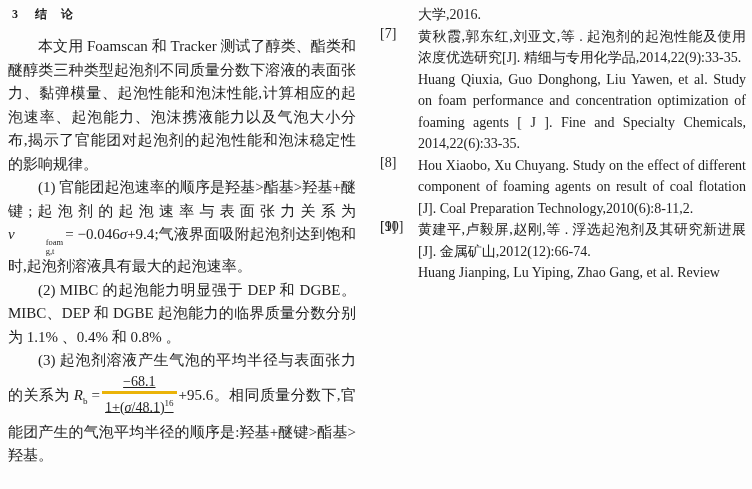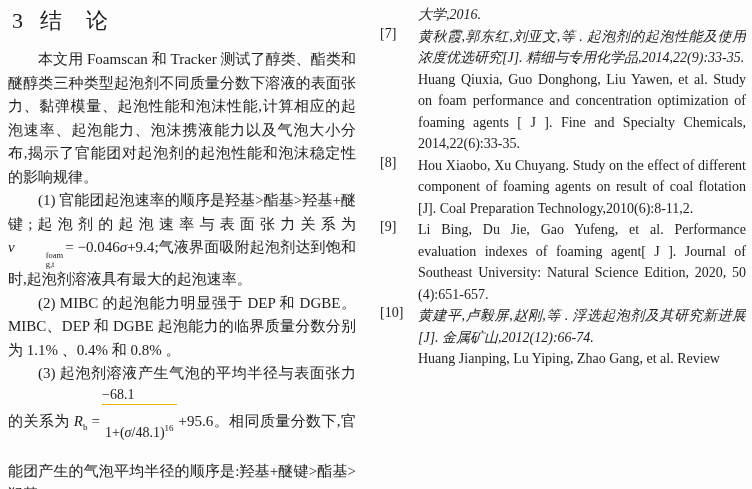--- a/index.html
+++ b/index.html
@@ -8,43 +8,43 @@
     background:#fdfdfd;
     color:#1e1e1e;
     font-family:"Liberation Serif","DejaVu Serif",serif;
   }
   .page { display:flex; width:752px; height:489px; padding:4px 6px 0 8px; }
   .col { overflow:hidden; }
   .col-left  { width:366px; padding-right:18px; }
   .col-right { width:372px; padding-left:2px; }
 
   
-  .heading { font-size:22px; font-weight:normal; margin:2px 0 12px 4px; letter-spacing:1px; }
+  .heading { font-size:12px; font-weight:bold; margin:2px 0 12px 4px; letter-spacing:1px; }
   .heading .h-num { margin-right:16px; }
   .para {
     font-size:15px; line-height:23.5px; text-align:justify; text-indent:2em;
   }
   .formula { white-space:nowrap; }
   .var { font-style:italic; }
   .supsub {
     display:inline-flex; flex-direction:column; align-items:flex-start;
     vertical-align:-6px; font-size:8.5px; line-height:8.5px; margin:0 2px 0 1px;
   }
   .frac {
-    display:inline-block; vertical-align:middle; text-align:left;
-    font-size:14px; line-height:1.3; margin:0 2px; text-indent:0;
+    display:inline-block; vertical-align:middle; text-align:center;
+    font-size:14px; line-height:1.3; margin:0 2px; text-indent:0;text-decoration:underline;
   }
   .frac .num { display:block; }
-  .frac .den { display:block; border-top:1px solid #eab308; padding:18px 3px; }
+  .frac .den { display:block; border-top:3px solid #eab308; padding:4px 3px; }
   .frac sup, .formula sub { font-size:9px; }
 
   
   .ref { position:relative; padding-left:42px; }
   .ref-label { position:absolute; left:4px; top:0; font-size:14px; }
-  .ref-zh { font-size:14px;  line-height:21.5px; text-align:justify;font-style:italic; }
+  .ref-zh { font-size:14px;  line-height:21.5px; text-align:justify; }
   .ref-en { font-size:14px;  line-height:21.5px; text-align:justify; }
 </style>
 </head>
 <body>
 
 <div class="page">
 
   <div class="col col-left">
     <h2 class="heading">
       <span class="h-num">3</span><span class="h-title">结　论</span>
@@ -74,21 +74,20 @@
       <div class="ref-en">Huang Qiuxia, Guo Donghong, Liu Yawen, et al. Study on foam performance and concentration optimization of foaming agents [ J ]. Fine and Specialty Chemicals, 2014,22(6):33-35.</div>
     </div>
 
     <div class="ref">
       <span class="ref-label">[8]</span>
       <div class="ref-en">Hou Xiaobo, Xu Chuyang. Study on the effect of different component of foaming agents on result of coal flotation [J]. Coal Preparation Technology,2010(6):8-11,2.</div>
     </div>
 
     <div class="ref">
       <span class="ref-label">[9]</span>
-      <div class="ref-en">Li Bing, Du Jie, Gao Yufeng, et al. Performance evaluation indexes of foaming agent[ J ]. Journal of Southeast University: Natural Science Edition, 2020, 50 (4):651-657.</div>
     </div>
 
     <div class="ref">
       <span class="ref-label">[10]</span>
       <div class="ref-zh">黄建平,卢毅屏,赵刚,等 . 浮选起泡剂及其研究新进展[J]. 金属矿山,2012(12):66-74.</div>
       <div class="ref-en">Huang Jianping, Lu Yiping, Zhao Gang, et al. Review</div>
     </div>
 
   </div>
 </div>

